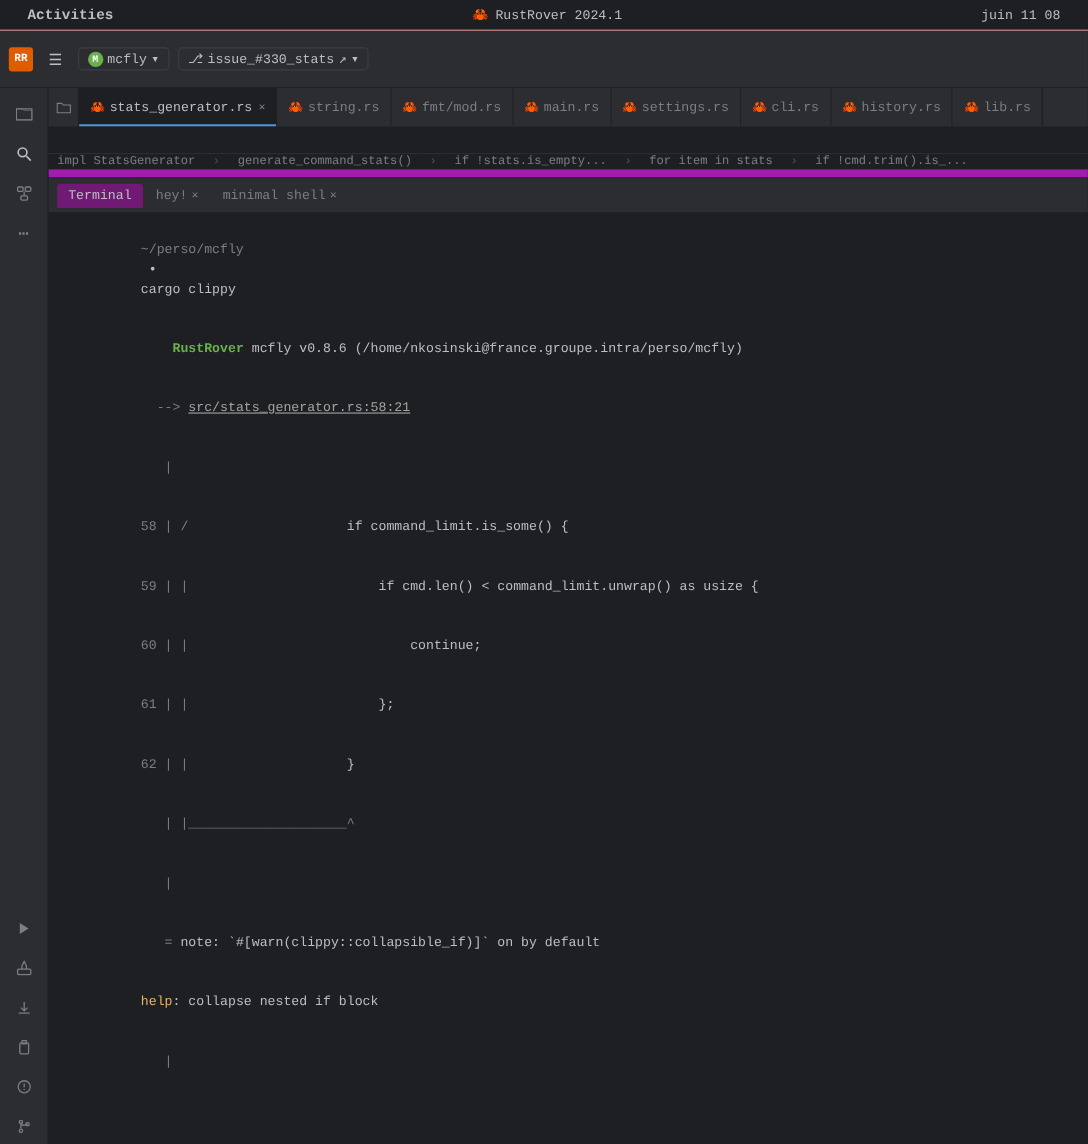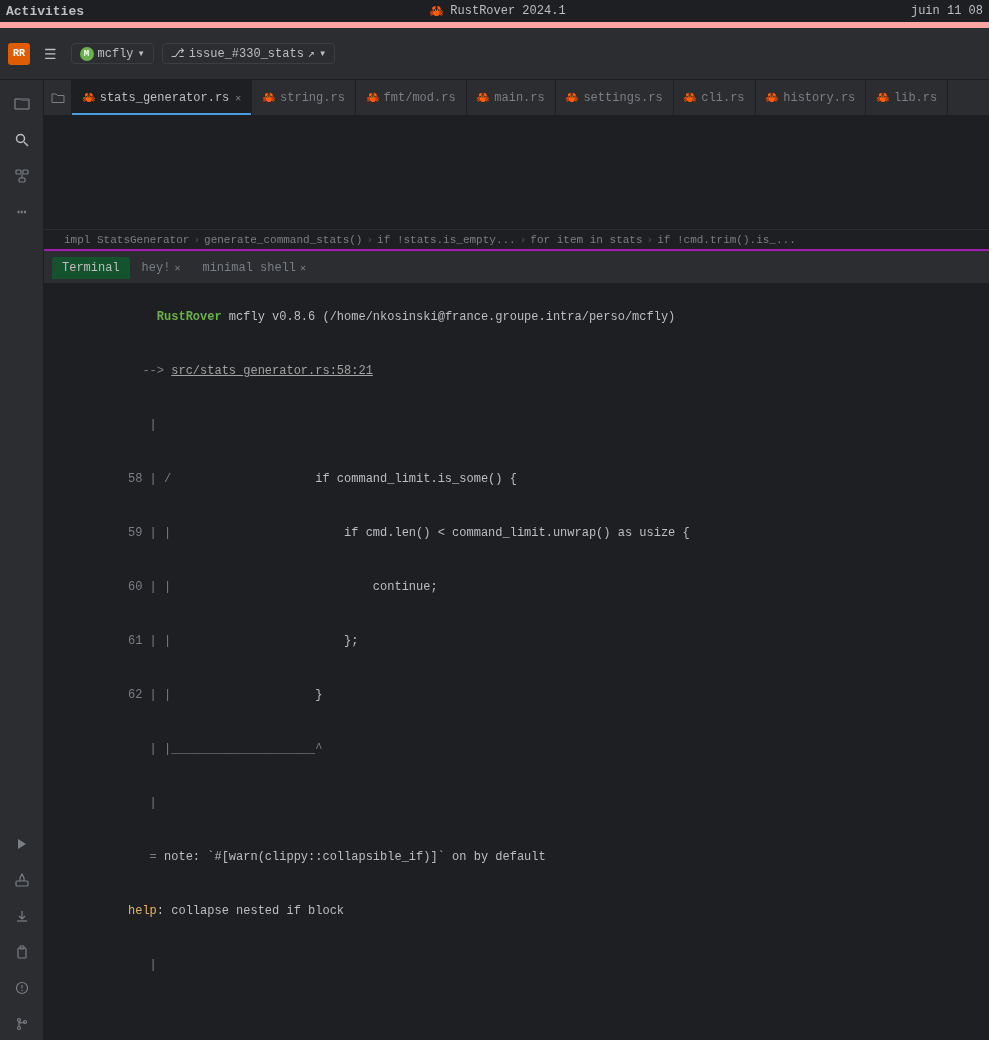--- a/index.html
+++ b/index.html
@@ -13,22 +13,22 @@
       overflow: hidden;
     }
 
     
     #titlebar {
       height: 28px;
       background: #1e1f22;
       display: flex;
       align-items: center;
       justify-content: space-between;
-      padding: 0 6px;
-      border-bottom: 6px solid #fca5a5;
+      padding: 0 25px;
+      border-bottom: 1px solid #fca5a5;
     }
     #titlebar-left {
       font-size: 13px;
       font-weight: 600;
       color: #bcbec4;
     }
     #titlebar-center {
       font-size: 12px;
       color: #bcbec4;
       display: flex;
@@ -157,27 +157,27 @@
       display: flex;
       flex-direction: column;
       max-height: 370px;
     }
 
     
     #breadcrumb {
       height: 22px;
       background: #1e1f22;
       border-top: 1px solid #2d2e32;
-      border-bottom: 2px solid #a21caf;
-      display: flex;
-      align-items: center;
-      padding: 0 20px;
+      border-bottom: 7px solid #a21caf;
+      display: flex;
+      align-items: center;
+      padding: 0 8px;
       font-size: 11px;
       color: #7a7e85;
-      gap: 4px;
+      gap: 16px;
     }
     .bc-sep { color: #4e5260; }
 
     
     #terminal-panel {
       flex: 1;
       background: #1e1f22;
       display: flex;
       flex-direction: column;
       border-top: 1px solid #2d2e32;
@@ -193,21 +193,21 @@
     }
     .term-tab {
       display: flex; align-items: center; gap: 4px;
       padding: 4px 10px;
       font-size: 12px;
       color: #7a7e85;
       cursor: pointer;
       border-radius: 3px 3px 0 0;
     }
     .term-tab.active {
-      background: #14532d;
+      background: #701a75;
       color: #bcbec4;
     }
     .term-tab-close {
       font-size: 10px; color: #7a7e85; cursor: pointer;
     }
 
     #terminal-content {
       flex: 1;
       overflow-y: auto;
       padding: 6px 12px;
@@ -418,20 +418,25 @@
           <span class="term-tab-close">✕</span>
         </div>
         <div class="term-tab">
           <span>minimal shell</span>
           <span class="term-tab-close">✕</span>
         </div>
       </div>
 
       <div id="terminal-content">
         <div class="term-line">
+          <span class="term-path">~/perso/mcfly</span>
+          <span class="term-white"> • </span>
+          <span class="term-cmd">cargo clippy</span>
+        </div>
+        <div class="term-line">
           <span>    <span style="color:#6ab04c;font-weight:bold;">RustRover</span> mcfly v0.8.6 (/home/nkosinski@france.groupe.intra/perso/mcfly)</span>
         </div>
         <div class="term-line">
           <span class="term-gray">  --&gt; </span><a class="term-link">src/stats_generator.rs:58:21</a>
         </div>
         <div class="term-line">
           <span class="term-gray">   |</span>
         </div>
         <div class="term-line">
           <span class="term-gray">58 | /                    </span><span class="term-white">if command_limit.is_some() {</span>

